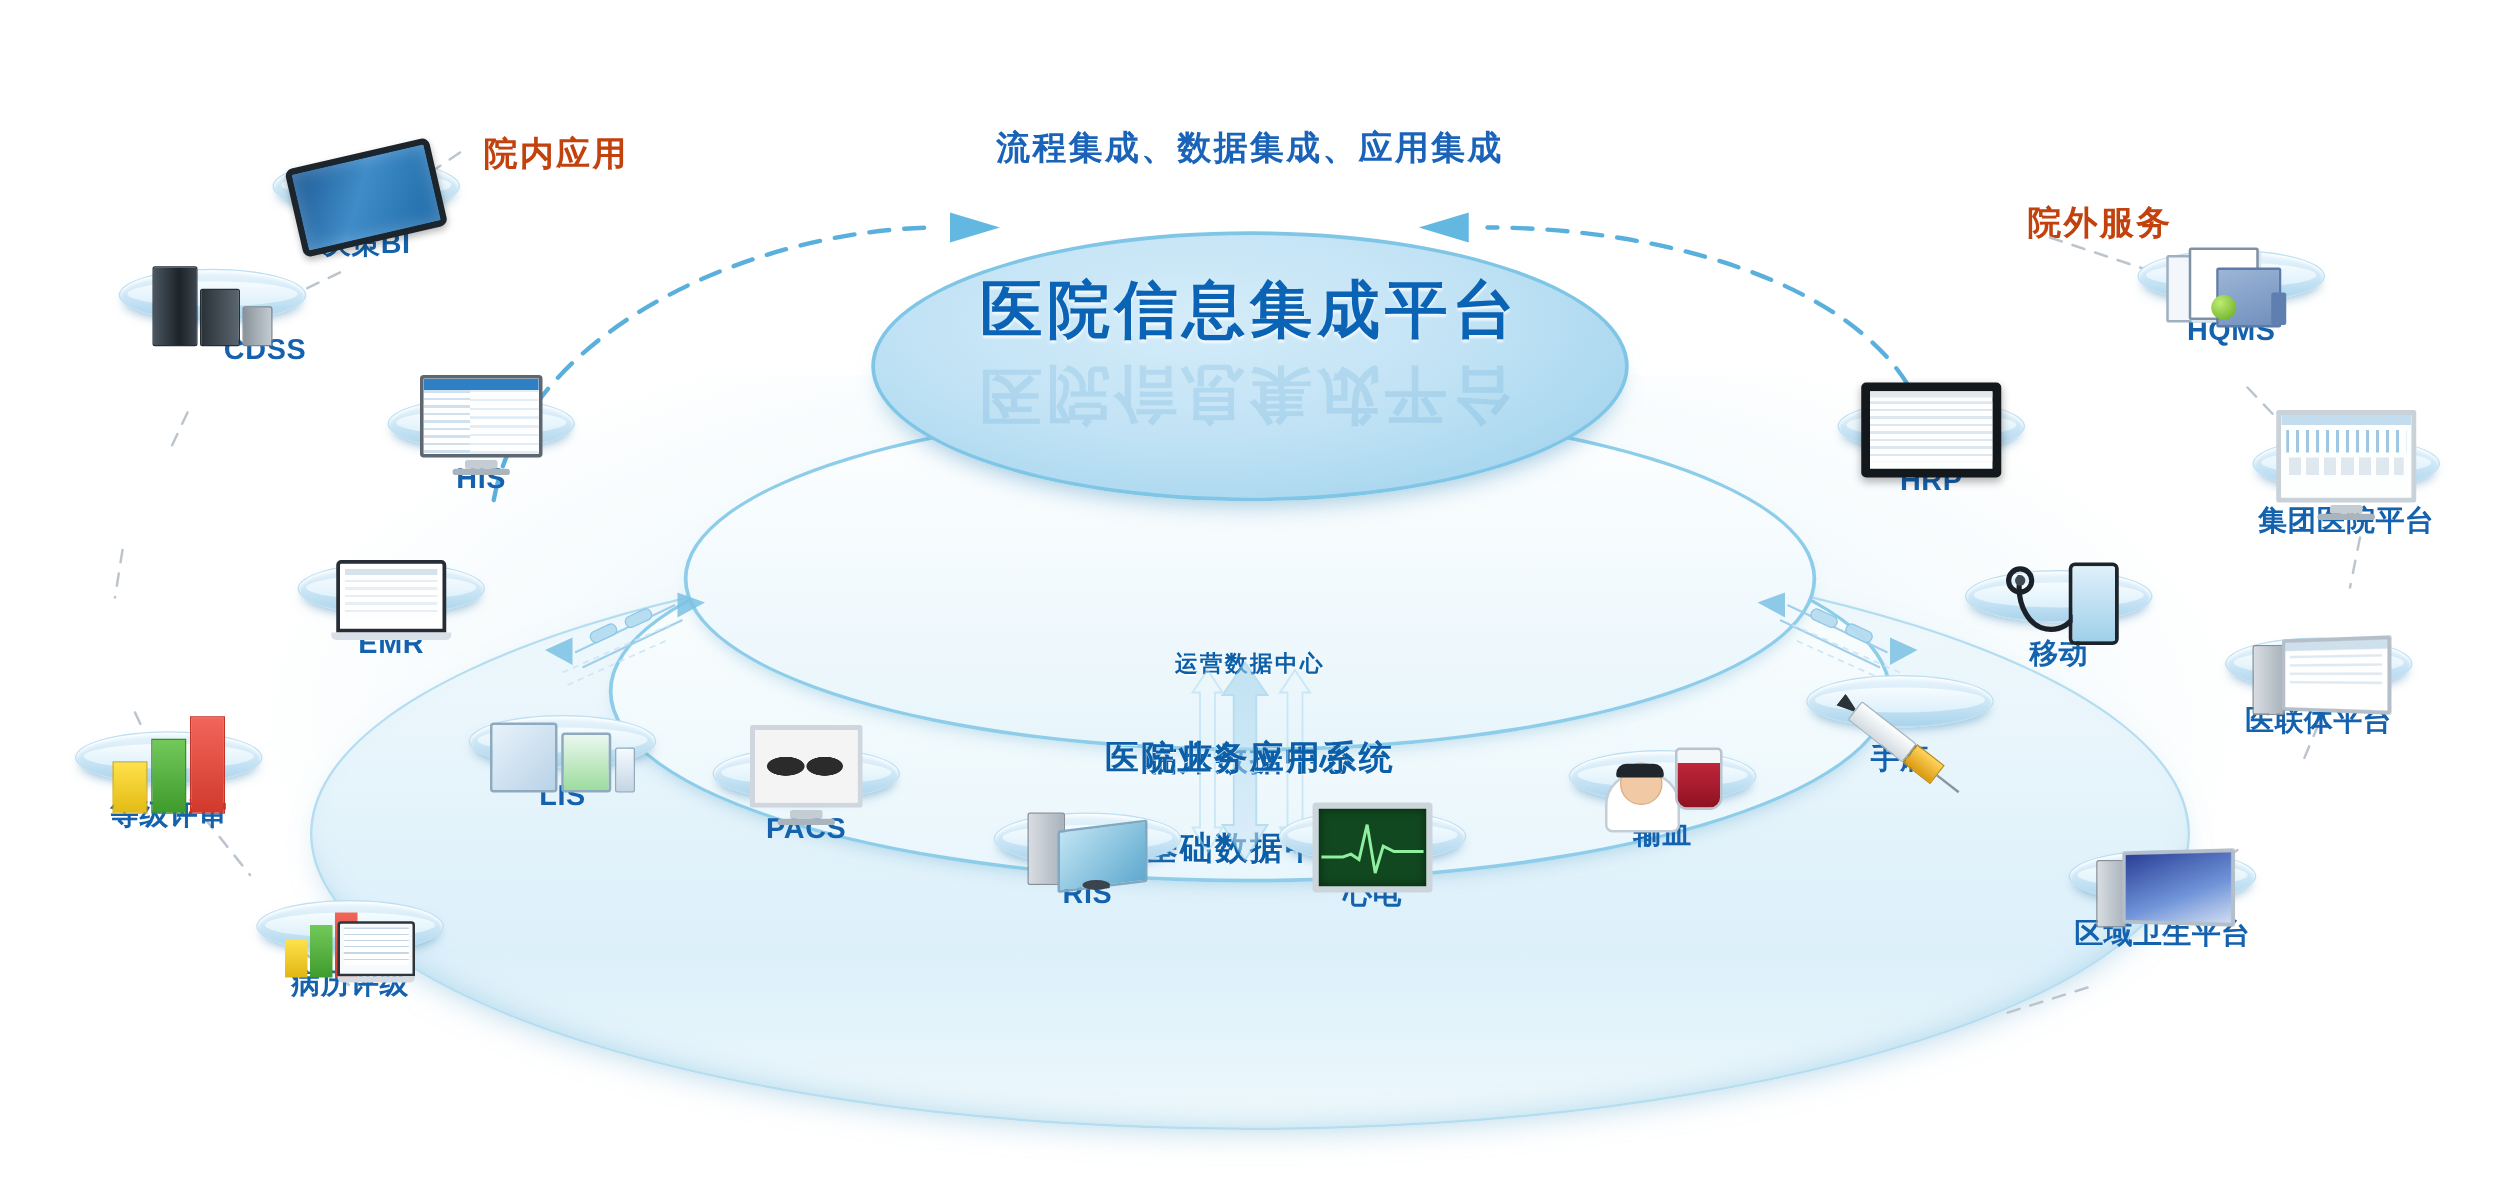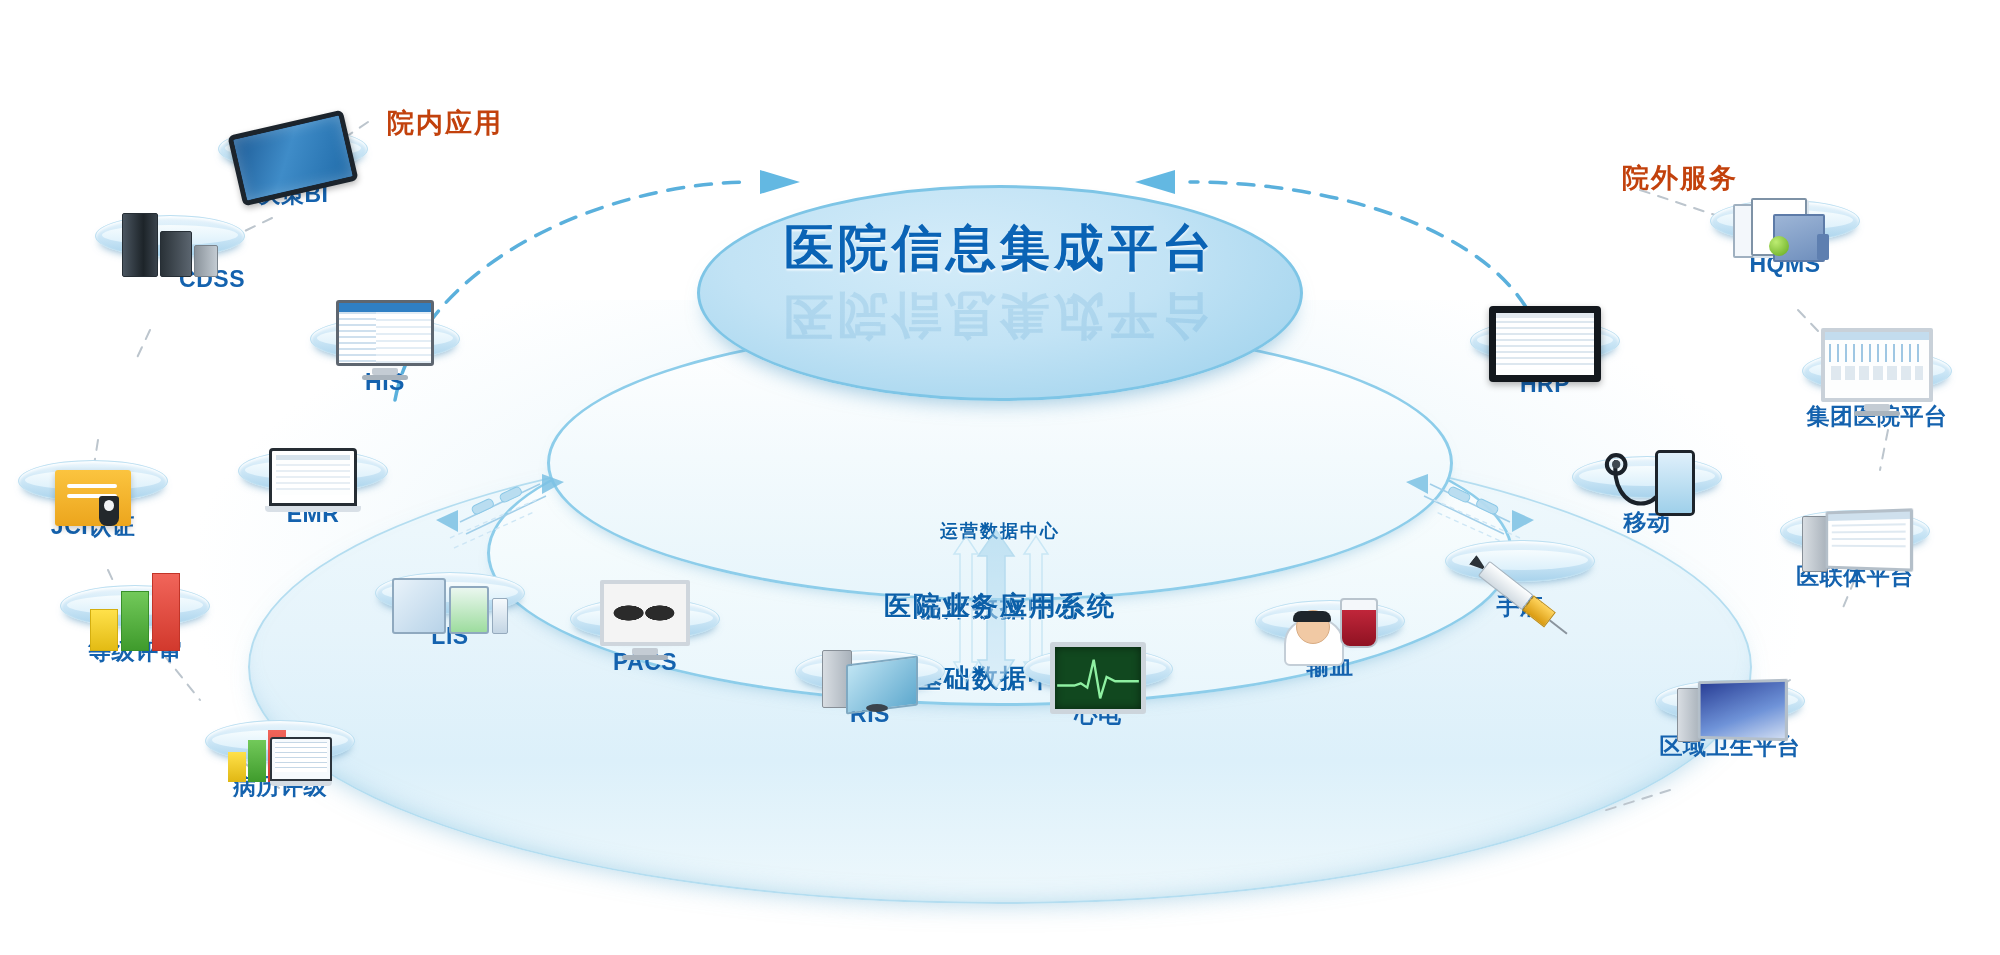--- a/index.html
+++ b/index.html
@@ -154,20 +154,21 @@
 
   <div class="bg-glow"></div>
 
   <svg class="abs" style="left:0;top:70px;width:2000px;height:380px;overflow:visible">
     <path d="M 395,330 C 420,195 600,115 745,112" fill="none" stroke="#5ab0dc" stroke-width="3.5" stroke-dasharray="16 12" stroke-linecap="round"></path>
     <path d="M 1545,290 C 1530,170 1350,112 1190,112" fill="none" stroke="#5ab0dc" stroke-width="3.5" stroke-dasharray="16 12" stroke-linecap="round"></path>
     <polygon points="760,100 800,112 760,124" fill="#63b8e2"></polygon>
     <polygon points="1175,100 1135,112 1175,124" fill="#63b8e2"></polygon>
   </svg>
 
+  <div class="banner">流程集成、数据集成、应用集成</div>
 
   <div class="section-head sh-left">院内应用</div>
   <div class="section-head sh-right">院外服务</div>
 
   <div class="disc disc-outer"></div>
   <div class="disc disc-mid"></div>
   <div class="disc disc-mid2"></div>
   <div class="disc disc-top"></div>
 
   <div class="platform-title">医院信息集成平台</div>
@@ -265,32 +266,20 @@
         <div style="width:34px;height:62px;background:linear-gradient(90deg,#4a5560,#1d2429 60%,#3a434c);border:1px solid #262e35;border-radius:2px"></div>
         <div style="width:30px;height:44px;background:linear-gradient(90deg,#2a3238,#5b656f);border:1px solid #262e35;border-radius:2px"></div>
         <div style="width:22px;height:30px;background:linear-gradient(90deg,#8a939b,#c3cbd2);border:1px solid #7a838b;border-radius:2px"></div>
       </div>
     </div>
     <div class="pad lg"></div>
     <div class="cap">CDSS</div>
   </div>
 
 
-  <div class="node" style="left:18px;top:460px;">
-    <div class="art">
-      <div style="position:relative;width:76px;height:56px;background:linear-gradient(180deg,#fbc43f,#eca51d);border-radius:3px;box-shadow:0 3px 6px rgba(0,0,0,.2)">
-        <div style="position:absolute;left:12px;top:14px;width:50px;height:4px;background:#fff;border-radius:2px"></div>
-        <div style="position:absolute;left:12px;top:24px;width:50px;height:4px;background:#fff;border-radius:2px"></div>
-        <div style="position:absolute;left:44px;top:26px;width:20px;height:30px;background:#23282c;border-radius:3px 3px 8px 8px"></div>
-        <div style="position:absolute;left:49px;top:30px;width:10px;height:11px;background:#f2f4f6;border-radius:50%"></div>
-      </div>
-    </div>
-    <div class="pad lg"></div>
-    <div class="cap cn">JCI认证</div>
-  </div>
 
   <div class="node" style="left:60px;top:585px;">
     <div class="art">
       <div style="display:flex;align-items:flex-end;gap:3px">
         <div style="width:26px;height:40px;background:linear-gradient(180deg,#ffe14a,#e3bb14);border:1px solid #d4ae0f"></div>
         <div style="width:26px;height:58px;background:linear-gradient(180deg,#72c95a,#3f9b2c);border:1px solid #389029"></div>
         <div style="width:26px;height:76px;background:linear-gradient(180deg,#f1655a,#d2392d);border:1px solid #c23428"></div>
       </div>
     </div>
     <div class="pad lg"></div>

